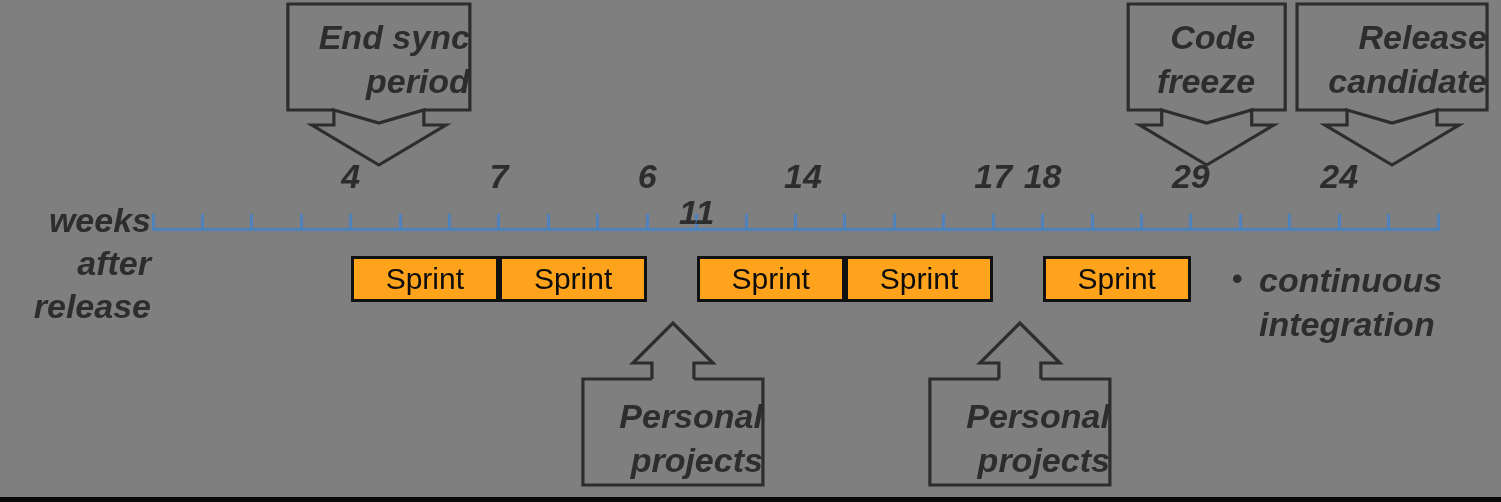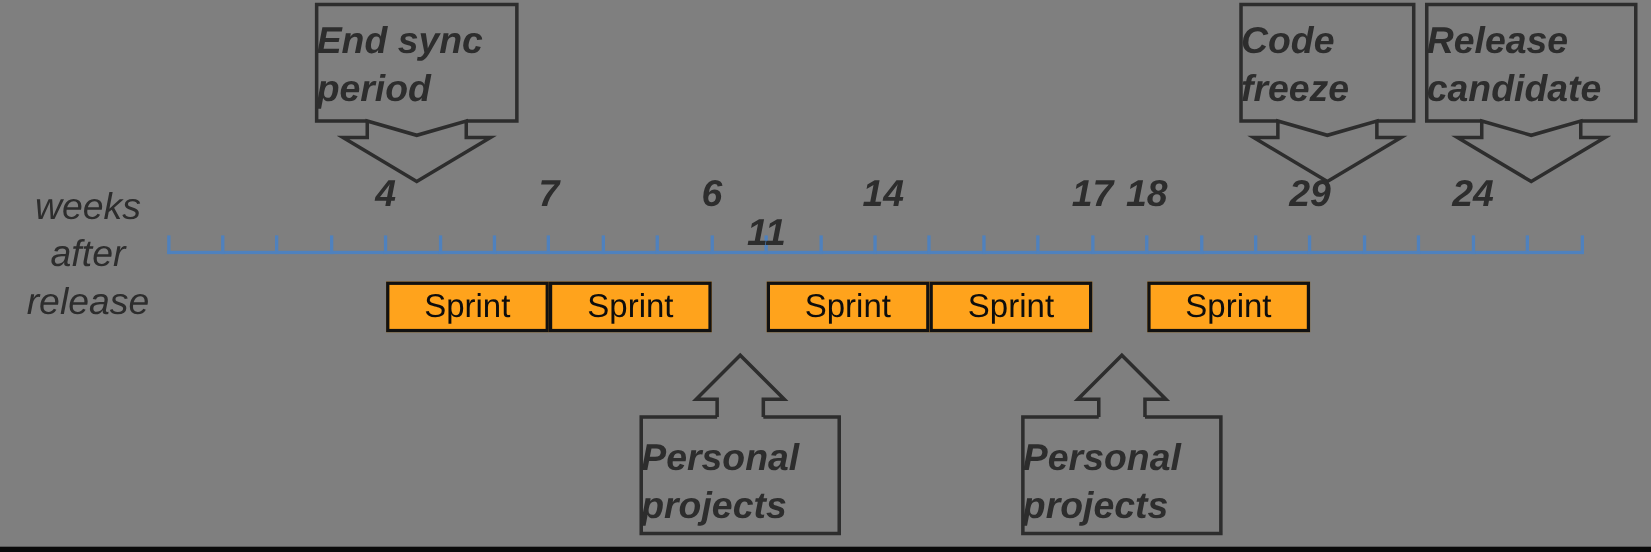--- a/index.html
+++ b/index.html
@@ -3,39 +3,39 @@
 <meta charset="utf-8">
 <style>
   html,body{margin:0;padding:0;background:#666;}
   .canvas{
     position:relative;width:1501px;height:502px;overflow:hidden;
     background:var(--bg,#7f7f7f);
     font-family:"Liberation Sans",sans-serif;
   }
   .lbl{
     position:absolute;color:var(--ink,#2d2d2d);
-    font-weight:normal;font-style:italic;font-size:34px;line-height:43px;
-    white-space:pre-line;text-align:center;
+    font-weight:bold;font-style:italic;font-size:34px;line-height:43px;
+    white-space:pre-line;text-align:right;margin-top:32px;
   }
   .week-label{
     position:absolute;top:159px;transform:translateX(-50%);
     color:var(--ink,#2d2d2d);font-weight:bold;font-style:italic;font-size:34px;line-height:34px;
   }
   .tick{position:absolute;width:3px;height:17px;top:214px;background:var(--blue,#4f81bd);}
   .axis-line{position:absolute;height:3px;top:228px;background:var(--blue,#4f81bd);}
   .sprint{
     position:absolute;top:256px;height:46px;box-sizing:border-box;
     background:var(--orange,#ffa31c);border:3.5px solid var(--sprint-border,#111);
     display:flex;align-items:center;justify-content:center;
     color:#0d0d0d;font-size:30px;font-weight:normal;font-style:normal;
   }
   .milestone-label{
     position:absolute;box-sizing:border-box;
     color:var(--ink,#2d2d2d);font-weight:bold;font-style:italic;font-size:34px;line-height:44px;
-    white-space:pre-line;text-align:left;
+    white-space:pre-line;text-align:right;
   }
   svg.overlay{position:absolute;left:0;top:0;pointer-events:none;}
   .notes{position:absolute;left:1232px;top:258px;width:246px;}
   .notes .note-item{
     position:relative;padding-left:27px;color:var(--ink,#2d2d2d);
     font-weight:bold;font-style:italic;font-size:34px;line-height:44px;
   }
   .notes .note-item::before{
     content:"\2022";position:absolute;left:0;top:-1px;font-style:normal;font-size:30px;
   }
@@ -122,16 +122,17 @@
 freeze</div>
       <div class="milestone-label" style="left: 1297.04px; top: 15px; width: 190px;">Release
 candidate</div>
       <div class="milestone-label" style="left: 582.931px; top: 394px; width: 180px;">Personal
 projects</div>
       <div class="milestone-label" style="left: 929.881px; top: 394px; width: 180px;">Personal
 projects</div>
     </div>
 
   <div class="notes">
+    <div class="note-item">continuous integration</div>
   </div>
 
   <div class="bottom-bar"></div>
 </div>
 
 </body></html>

